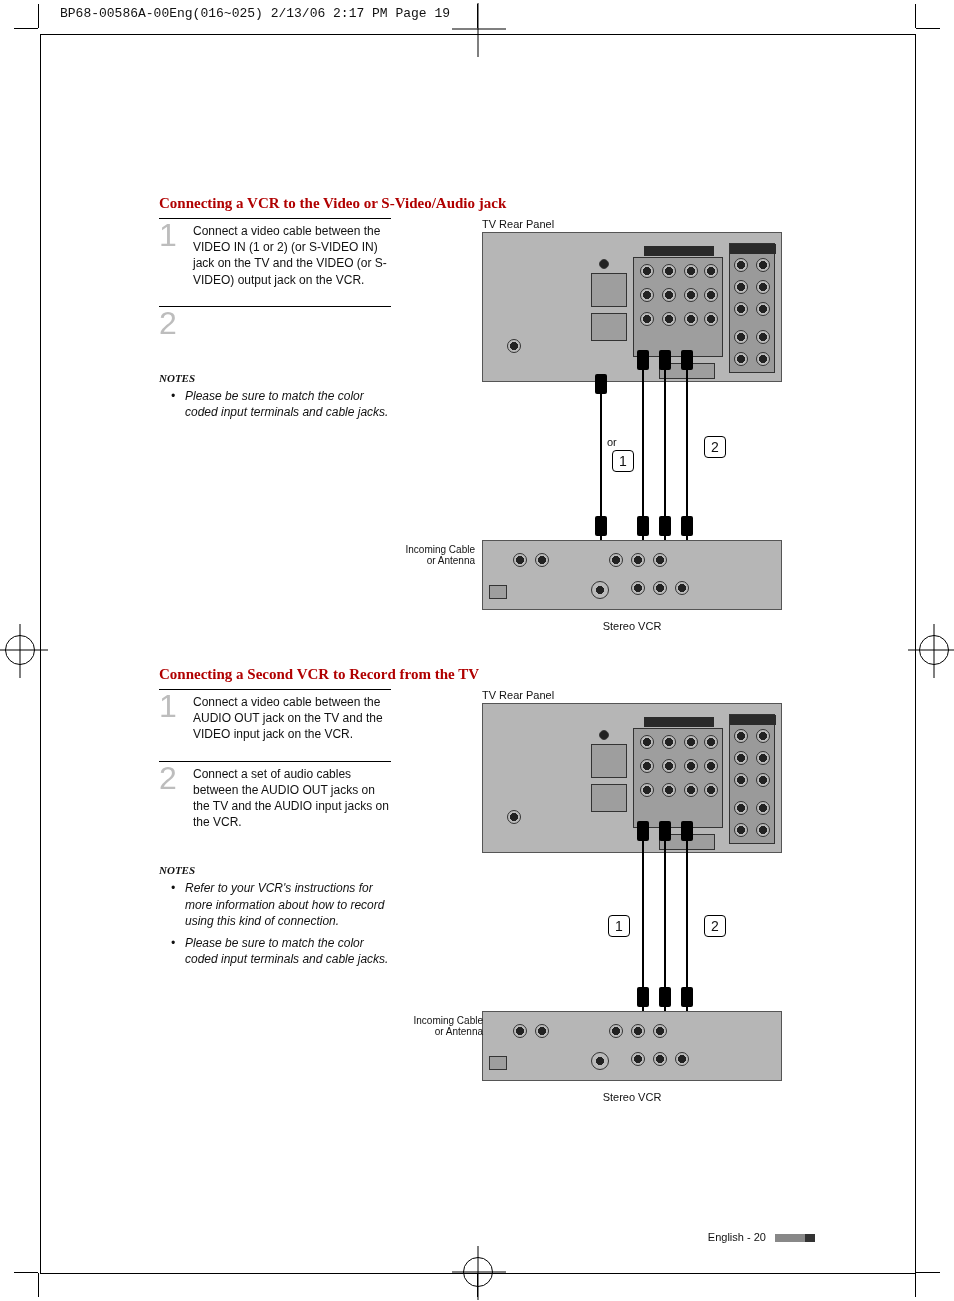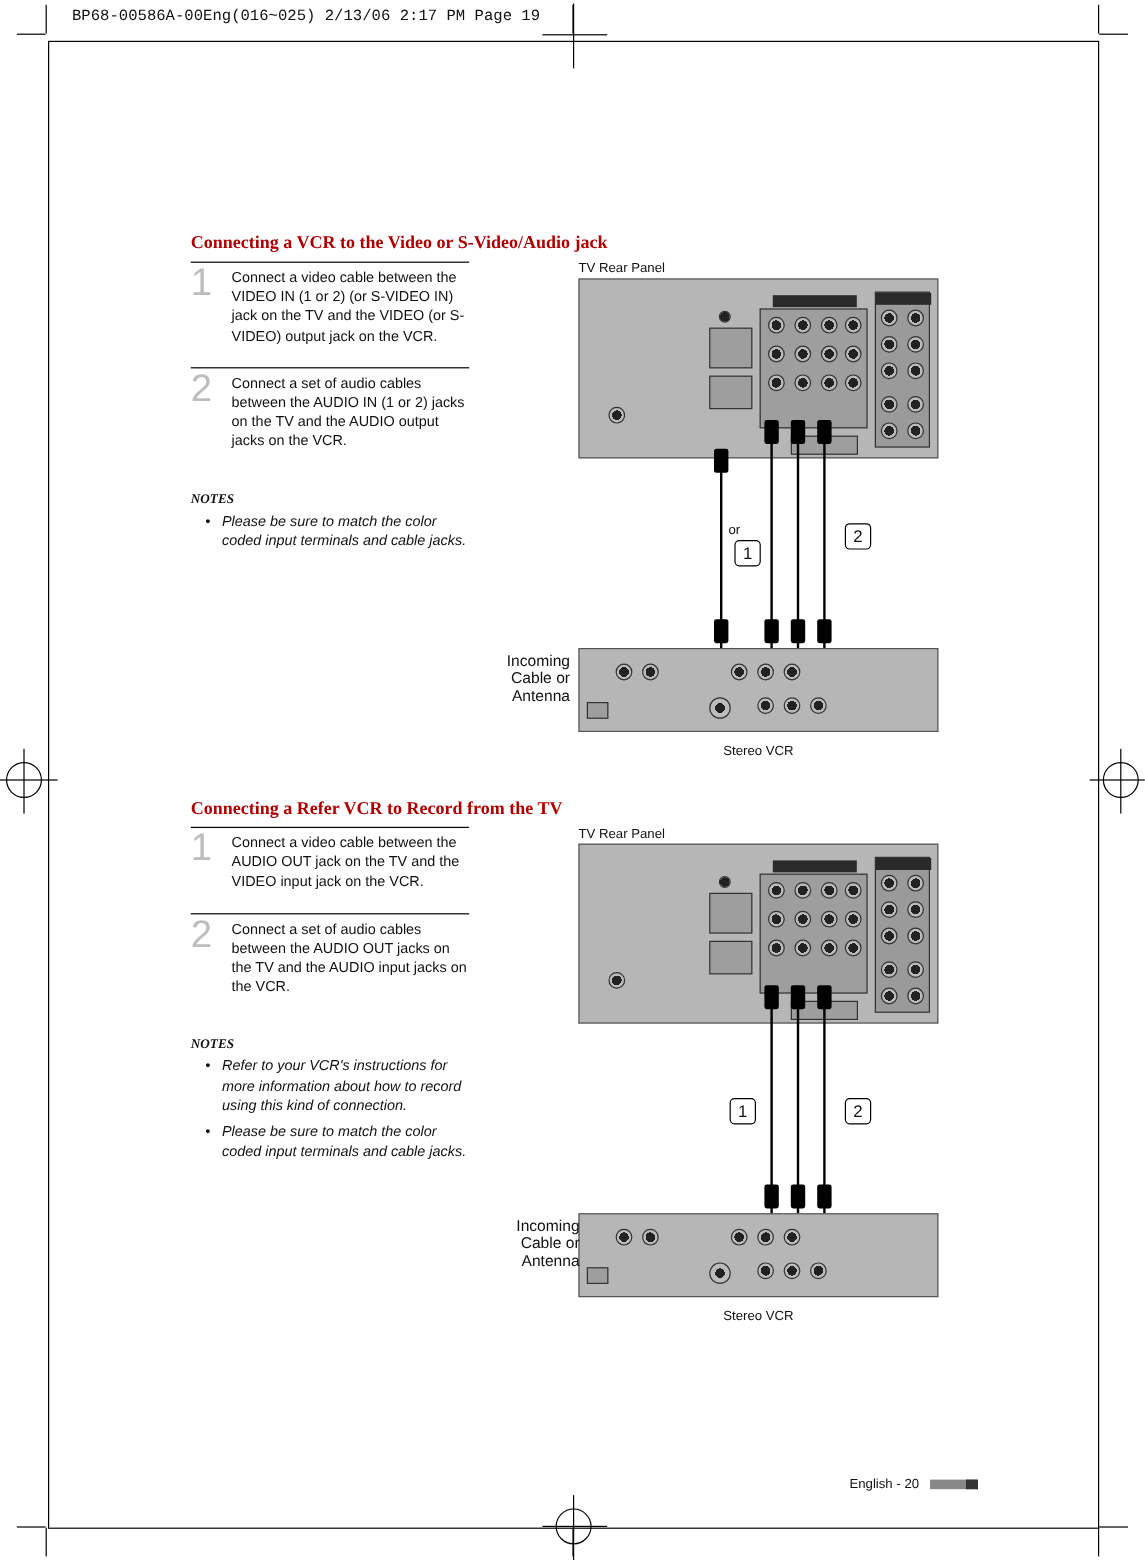--- a/index.html
+++ b/index.html
@@ -69,21 +69,21 @@
   .notes-list {
     font-style: italic; font-size: 12px;
     line-height: 1.35;
     padding-left: 26px;
   }
   .notes-list li { margin-bottom: 6px; list-style: none; position: relative; }
   .notes-list li::before { content: "•"; position: absolute; left: -14px; }
   .diagram-caption-top { font-size: 11px; margin-bottom: 2px; }
   .diagram-caption-bottom { font-size: 11px; text-align: center; margin-top: 20px; }
   .diagram-incoming {
-    position: absolute; font-size: 13px; line-height: 1.1;
+    position: absolute; font-size: 10px; line-height: 1.1;
     text-align: right;
   }
   .diagram-or {
     position: absolute; font-size: 11px;
   }
   .diagram {
     position: relative; width: 300px; height: 400px; margin-left: 75px;
   }
   .panel {
     background: #b6b6b6; border: 1px solid #555;
@@ -144,21 +144,20 @@
 
   <h2>Connecting a VCR to the Video or S-Video/Audio jack</h2>
   <div class="cols">
     <div class="left-col">
       <div class="step">
         <div class="step-num">1</div>
         <div>Connect a video cable between the VIDEO IN (1 or 2) (or S-VIDEO IN) jack on the TV and the VIDEO (or S-VIDEO) output jack on the VCR.</div>
       </div>
       <div class="step">
         <div class="step-num">2</div>
-        <div>Connect a set of audio cables between the AUDIO IN (1 or 2) jacks on the TV and the AUDIO output jacks on the VCR.</div>
       </div>
       <div class="notes-head">NOTES</div>
       <ul class="notes-list">
         <li>Please be sure to match the color coded input terminals and cable jacks.</li>
       </ul>
     </div>
     <div class="right-col">
       <div class="diagram-caption-top" style="margin-left:75px">TV Rear Panel</div>
       <div class="diagram">
         <div class="panel tv-panel">
@@ -234,21 +233,21 @@
           <div class="small-box" style="top:44px;left:6px;width:18px;height:14px"></div>
         </div>
         <div class="diagram-caption-bottom" style="position:absolute;bottom:0;left:0;width:300px">Stereo VCR</div>
       </div>
       <div class="diagram-incoming" style="top:326px; left:-10px; width:78px">Incoming Cable or Antenna</div>
       <div class="diagram-or" style="top:218px; left:200px">or</div>
     </div>
   </div>
 
   <div class="section2">
-  <h2>Connecting a Refer VCR to Record from the TV</h2>
+  <h2>Connecting a Second VCR to Record from the TV</h2>
   <div class="cols">
     <div class="left-col">
       <div class="step">
         <div class="step-num">1</div>
         <div>Connect a video cable between the AUDIO OUT jack on the TV and the VIDEO input jack on the VCR.</div>
       </div>
       <div class="step">
         <div class="step-num">2</div>
         <div>Connect a set of audio cables between the AUDIO OUT jacks on the TV and the AUDIO input jacks on the VCR.</div>
       </div>

